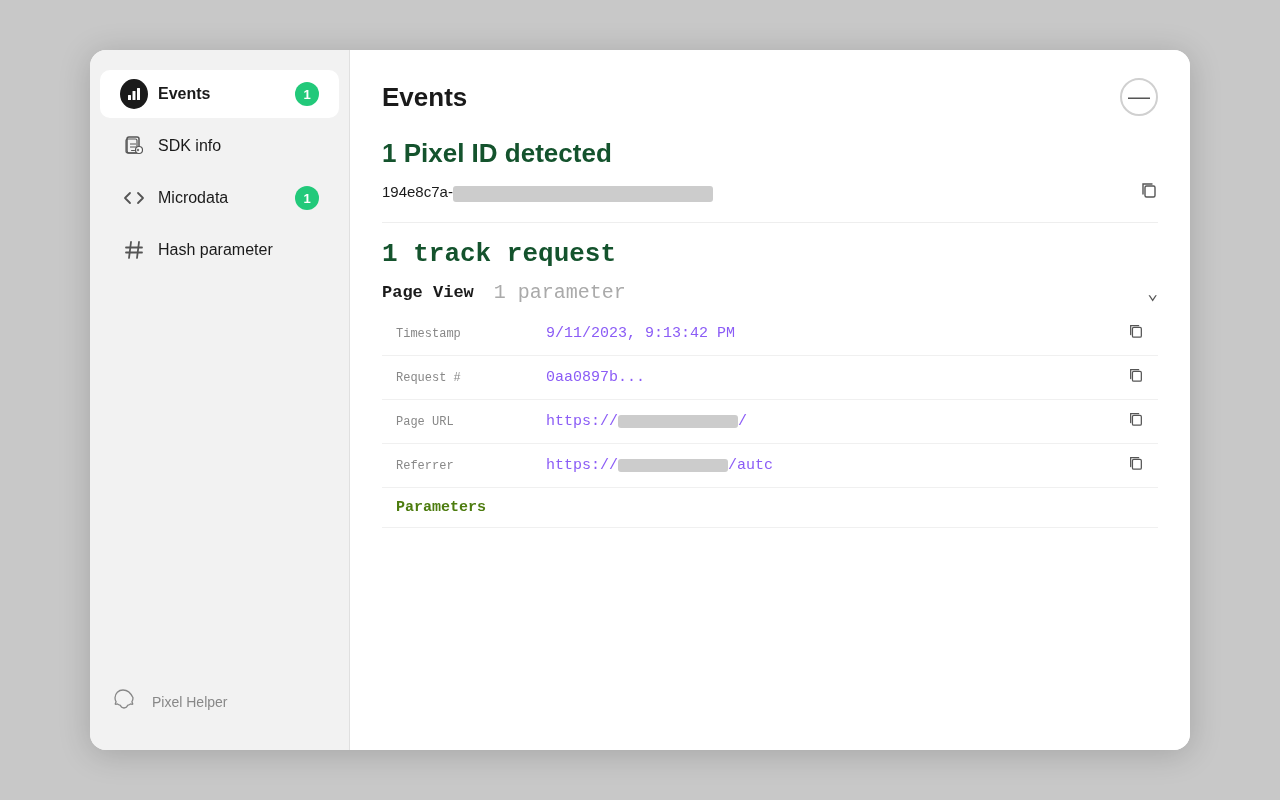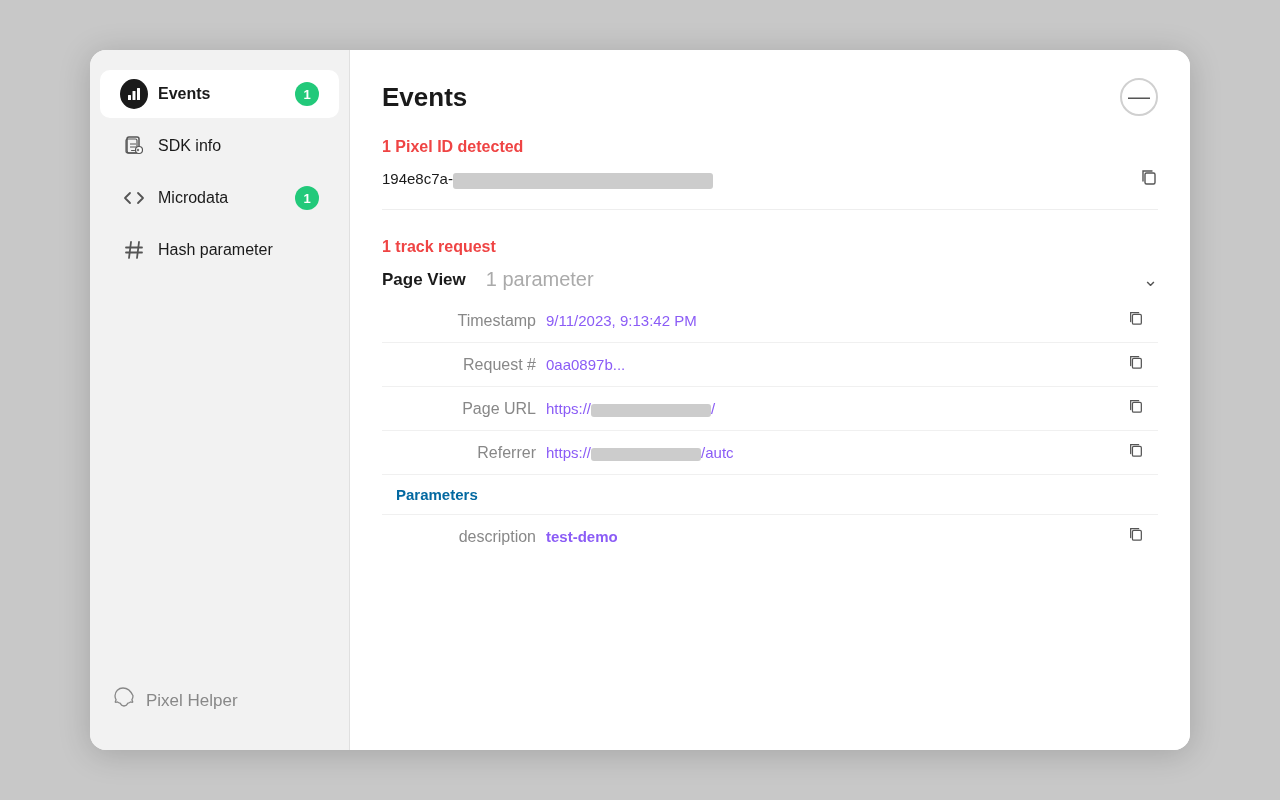--- a/index.html
+++ b/index.html
@@ -76,23 +76,23 @@
       align-items: center;
       justify-content: center;
       font-size: 13px;
       font-weight: 700;
     }
     .sidebar-footer {
       margin-top: auto;
       padding: 16px 20px;
       display: flex;
       align-items: center;
-      gap: 10px;
+      gap: 16px;
       color: #888;
-      font-size: 17px;
+      font-size: 14px;
     }
     
     .main {
       flex: 1;
       background: #fff;
       padding: 28px 32px 20px 32px;
       overflow-y: auto;
       position: relative;
     }
     .main-header {
@@ -113,23 +113,23 @@
       border: 2px solid #d0d0d0;
       background: #fff;
       display: flex;
       align-items: center;
       justify-content: center;
       cursor: pointer;
       font-size: 22px;
       color: #555;
     }
     .section-title {
-      font-size: 16px;
+      font-size: 26px;
       font-weight: 800;
-      color: #ef4444;
+      color: #14532d;
       margin-bottom: 12px;
     }
     .pixel-id-row {
       display: flex;
       align-items: center;
       gap: 6px;
       margin-bottom: 6px;
       padding-bottom: 18px;
       border-bottom: 1px solid #eee;
     }
@@ -146,21 +146,22 @@
       color: transparent;
       user-select: none;
     }
     .copy-icon {
       cursor: pointer;
       color: #888;
       font-size: 18px;
       flex-shrink: 0;
     }
     .track-section {
-      margin-top: 28px;
+      margin-top: 16px;
+      font-family: Liberation Mono, monospace;
     }
     .track-header {
       display: flex;
       align-items: center;
       justify-content: space-between;
       margin-bottom: 10px;
       gap: 28px;
     }
     .page-view-label {
       font-size: 17px;
@@ -184,39 +185,38 @@
       display: flex;
       align-items: center;
       padding: 9px 14px;
       gap: 10px;
     }
     .table-row:nth-child(even) {
       
     }
     .row-label {
       color: #888;
-      font-size: 16px;
+      font-size: 12px;
       width: 140px;
       min-width: 140px;
-      text-align: right;
     }
     .row-value {
       color: #8b5cf6;
       font-size: 15px;
       flex: 1;
       word-break: break-all;
     }
     .row-value.bold {
       font-weight: 700;
     }
     .parameters-heading {
       padding: 9px 14px;
       font-size: 15px;
       font-weight: 700;
-      color: #0369a1;
+      color: #4d7c0f;
     }
     .divider {
       border: none;
       border-top: 1px solid #f0f0f0;
       margin: 2px 0;
     }
   </style>
 </head>
 <body>
 
@@ -369,26 +369,16 @@
               <rect x="5" y="5" width="10" height="11" rx="1.5" stroke="#555" stroke-width="1.4" fill="none"></rect>
               <path d="M3 13V3h9" stroke="#555" stroke-width="1.4" stroke-linecap="round" fill="none"></path>
             </svg>
           </span>
         </div>
         <hr class="divider">
 
         <div class="parameters-heading">Parameters</div>
         <hr class="divider">
 
-        <div class="table-row">
-          <span class="row-label">description</span>
-          <span class="row-value bold">test-demo</span>
-          <span class="copy-icon">
-            <svg width="16" height="16" viewBox="0 0 18 18" fill="none">
-              <rect x="5" y="5" width="10" height="11" rx="1.5" stroke="#555" stroke-width="1.4" fill="none"></rect>
-              <path d="M3 13V3h9" stroke="#555" stroke-width="1.4" stroke-linecap="round" fill="none"></path>
-            </svg>
-          </span>
-        </div>
       </div>
     </div>
   </div>
 </div>
 
 </body></html>

